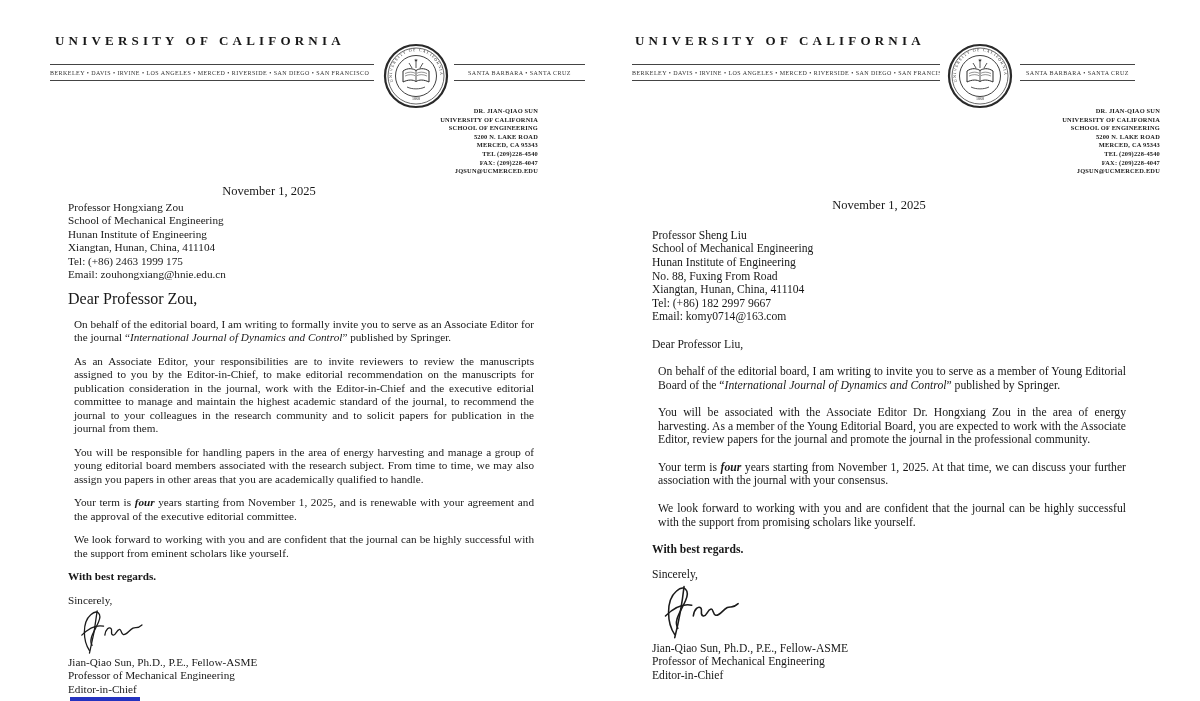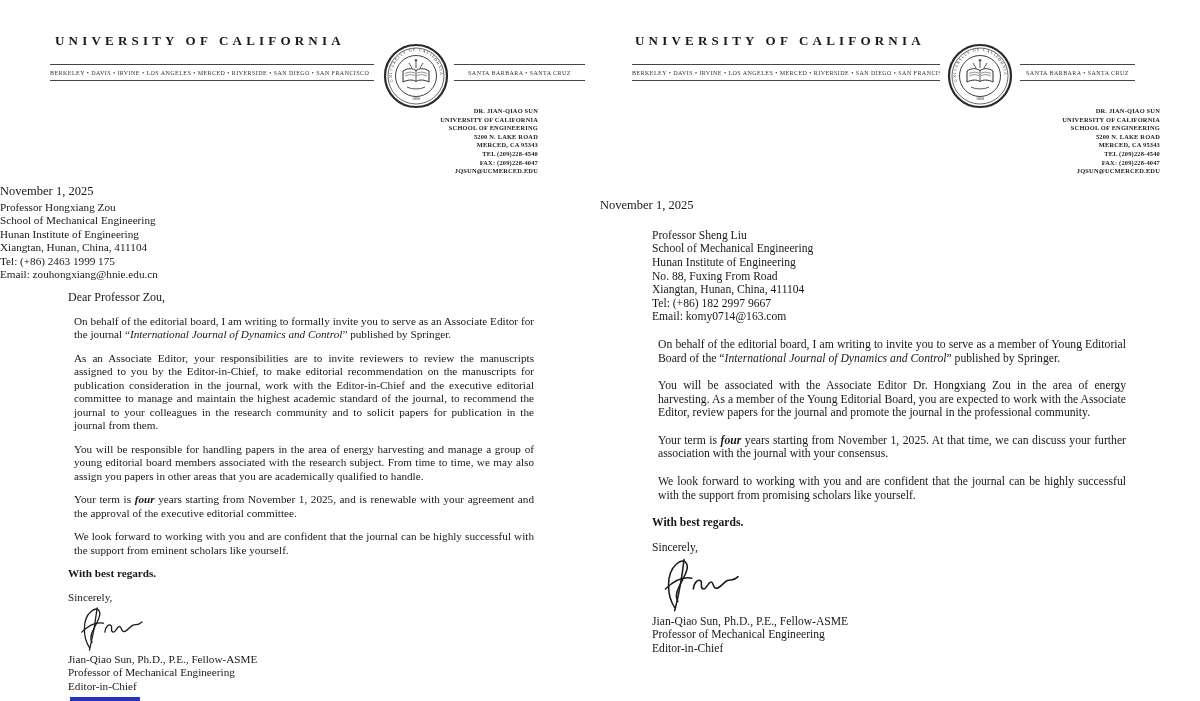--- a/index.html
+++ b/index.html
@@ -27,30 +27,30 @@
   .seal{position:absolute;top:-21px;width:66px;height:66px;}
   .page-left  .seal{left:333px;}
   .page-right .seal{left:315px;}
   .seal svg{width:100%;height:100%;}
 
   .contact{margin-top:26px;text-align:right;font-size:6.4px;font-weight:700;line-height:8.6px;
            letter-spacing:.2px;color:#222;}
   .page-left  .contact{margin-right:62px;}
   .page-right .contact{margin-right:40px;}
 
-  .date{text-align:left;font-size:12.5px;}
+  .date{text-align:center;font-size:12.5px;}
   .page-left  .date{margin-top:8px;margin-right:62px;}
   .page-right .date{margin-top:22px;margin-right:42px;}
 
   
   .recipient{font-size:11.2px;line-height:13.5px;}
-  .page-left  .recipient{margin-top:2px;}
+  .page-left  .recipient{margin-left:68px;margin-top:2px;}
   .page-right .recipient{margin-left:52px;margin-top:16px;font-size:11.6px;line-height:13.6px;}
 
-  .salutation{font-size:12px;}
+  .salutation{font-size:16px;}
   .page-left  .salutation{margin-left:68px;margin-top:8px;}
   .page-right .salutation{margin-left:52px;margin-top:14px;font-size:11.6px;}
 
   .body{text-align:justify;}
   .page-left  .body{margin-left:68px;width:472px;font-size:11.2px;line-height:13.5px;}
   .page-right .body{margin-left:52px;width:480px;font-size:11.7px;line-height:13.6px;}
   .body p{margin:6px;}
   .page-left  .body p{margin-top:10px;}
   .page-right .body p{margin-top:14px;}
   .ital{font-style:italic;}
@@ -200,20 +200,21 @@
 
     <div class="recipient">
         <div class="tline">Professor Sheng Liu</div>
         <div class="tline">School of Mechanical Engineering</div>
         <div class="tline">Hunan Institute of Engineering</div>
         <div class="tline">No. 88, Fuxing From Road</div>
         <div class="tline">Xiangtan, Hunan, China, 411104</div>
         <div class="tline">Tel: (+86) 182 2997 9667</div>
         <div class="tline">Email: komy0714@163.com</div>
       </div>
+    <div class="salutation">Dear Professor Liu,</div>
     <div class="body">
         <p><span>On behalf of the editorial board, I am writing to invite you to serve as a member of Young Editorial Board of the “</span><span class="ital">International Journal of Dynamics and Control</span><span>” published by Springer.</span></p>
         <p><span>You will be associated with the Associate Editor Dr. Hongxiang Zou in the area of energy harvesting.  As a member of the Young Editorial Board, you are expected to work with the Associate Editor, review papers for the journal and promote the journal in the professional community.</span></p>
         <p><span>Your term is </span><span class="ital bold">four</span><span> years starting from November 1, 2025.  At that time, we can discuss your further association with the journal with your consensus.</span></p>
         <p><span>We look forward to working with you and are confident that the journal can be highly successful with the support from promising scholars like yourself.</span></p>
       </div>
     <div class="regards">With best regards.</div>
     <div class="signoff">Sincerely,</div>
 
     <div class="signature">

